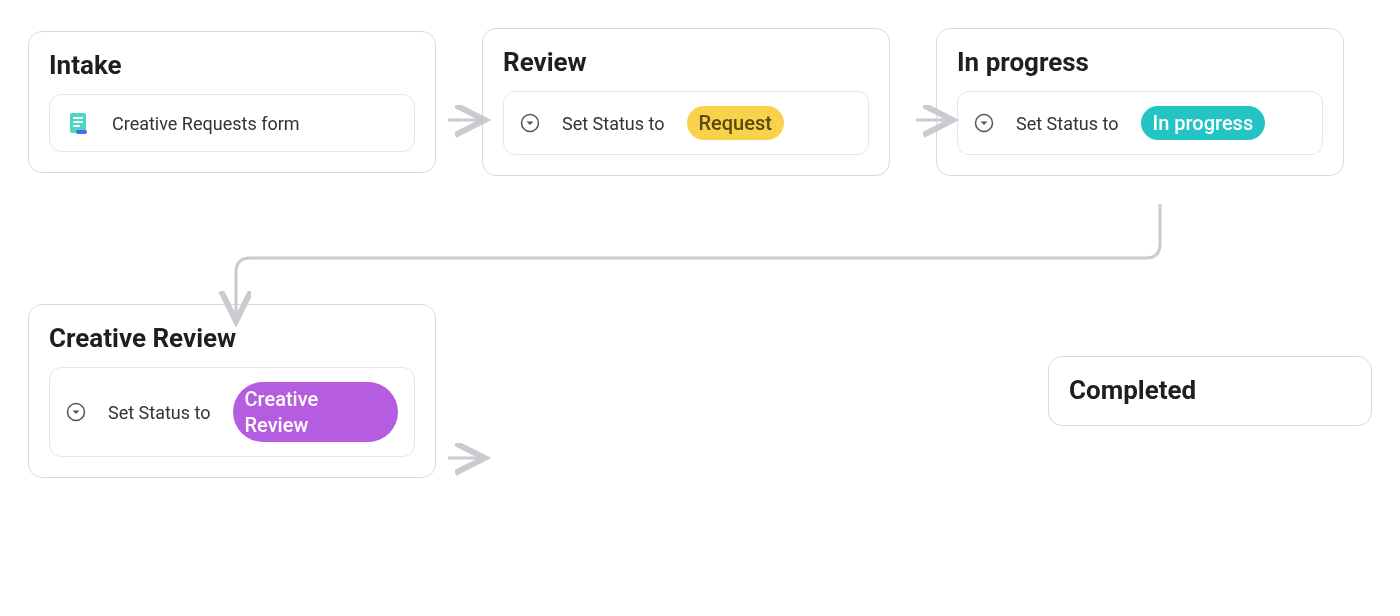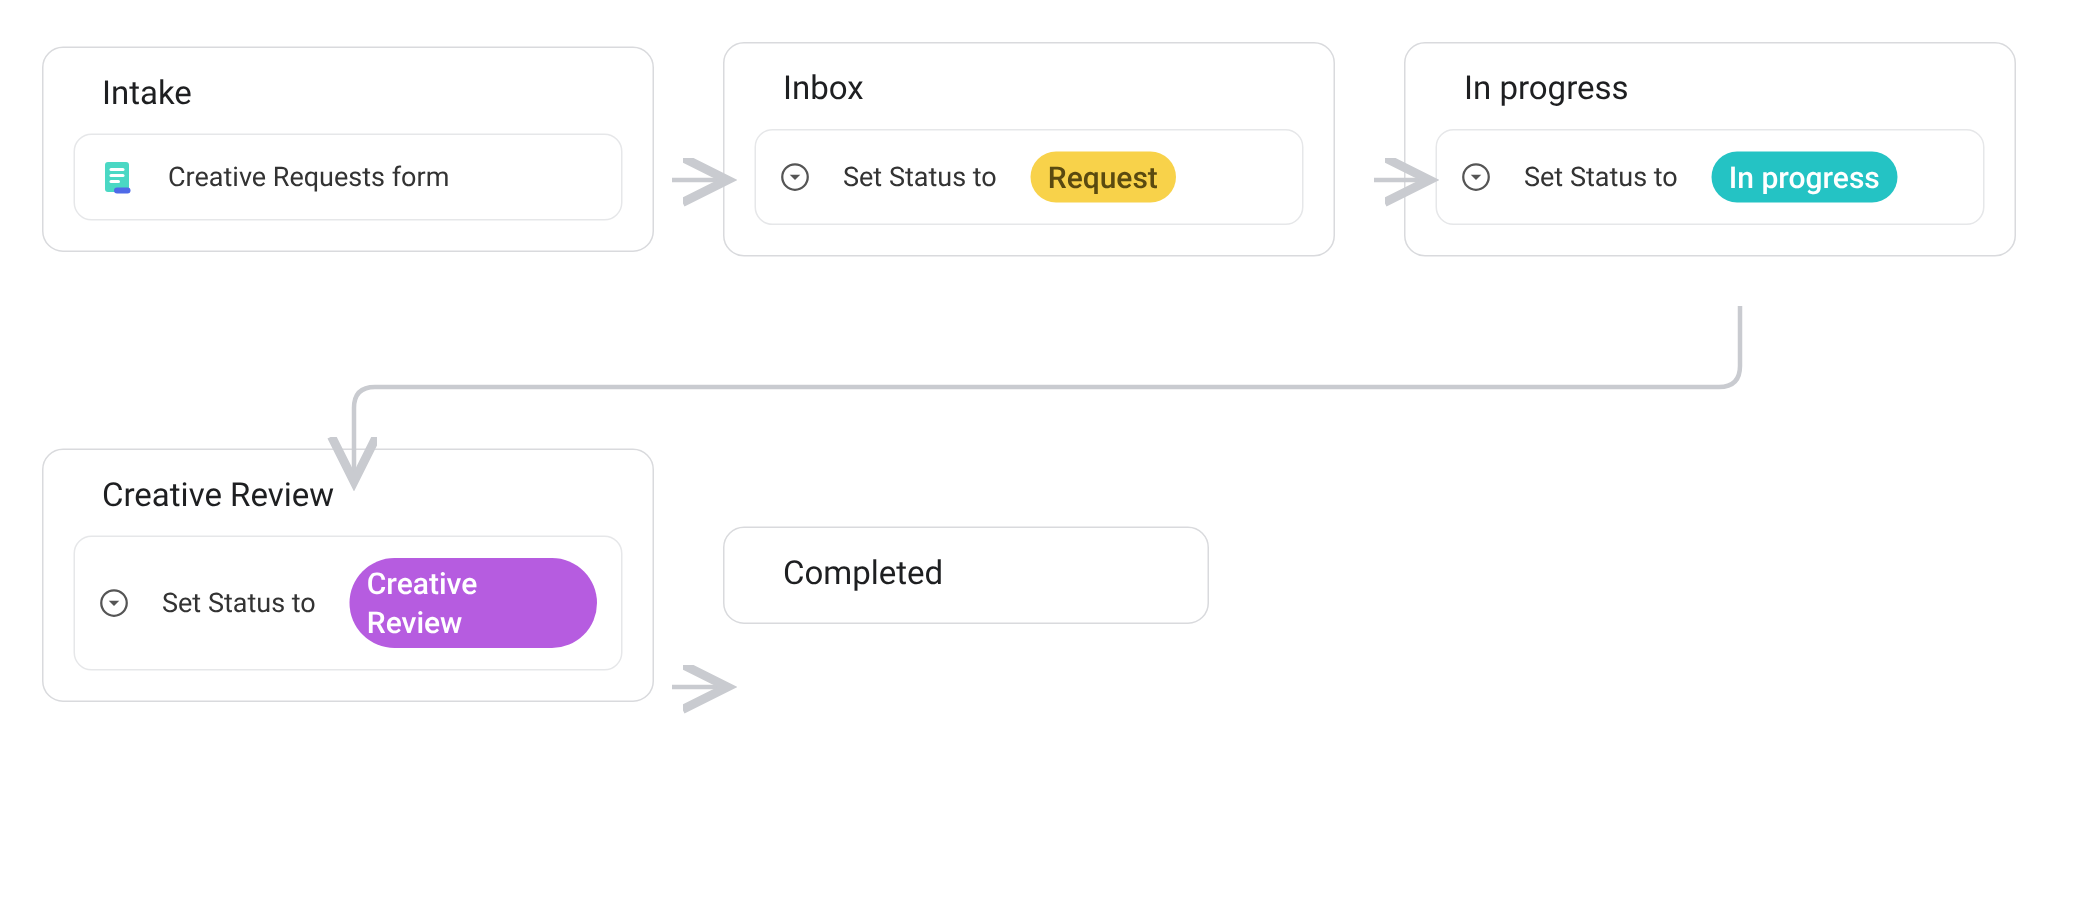--- a/index.html
+++ b/index.html
@@ -17,24 +17,23 @@
   .stage-card {
     border: 1px solid #d9dadd;
     border-radius: 14px;
     padding: 18px 20px 20px 20px;
     background: #fff;
     display: flex;
     flex-direction: column;
     gap: 14px;
   }
   .stage-title {
-    font-size: 22px;
-    font-weight: 400;
+    font-size: 26px;
+    font-weight: 700;
     color: #1e1f21;
-    margin-left: 19px;
   }
   .action-card {
     border: 1px solid #e6e7e9;
     border-radius: 12px;
     padding: 14px 16px;
     display: flex;
     align-items: center;
     gap: 22px;
     font-size: 18px;
     color: #333;
@@ -65,20 +64,21 @@
     gap: 8px;
   }
   .row1 .stage-card { width: 408px; }
   .spacer { flex: 0 0 30px; height: 1px; }
 
   .row2 {
     display: flex;
     align-items: center;
     gap: 8px;
     margin-top: 128px;
+    justify-content: space-between;
   }
   .row2 .stage-review    { width: 408px; }
   .row2 .stage-completed { width: 324px; }
 
   
   .connectors {
     position: absolute;
     inset: 0;
     pointer-events: none;
   }
@@ -100,21 +100,21 @@
           <rect x="10" y="19" width="11" height="4" rx="2" fill="#4f6ae8"></rect>
         </svg>
       </span>
       <span class="action-text">Creative Requests form</span>
     </div>
   </div>
 
   <div class="spacer"></div>
 
   <div class="stage-card">
-    <div class="stage-title">Inbox</div>
+    <div class="stage-title">Review</div>
     <div class="action-card">
       <span class="icon">
         <svg width="20" height="20" viewBox="0 0 20 20">
           <circle cx="10" cy="10" r="8.5" fill="none" stroke="#555" stroke-width="1.5"></circle>
           <path d="M6.5 8.5 L10 12 L13.5 8.5 Z" fill="#555"></path>
         </svg>
       </span>
       <span class="action-text">Set Status to</span>
       <span class="pill pill-request">Request</span>
     </div>

